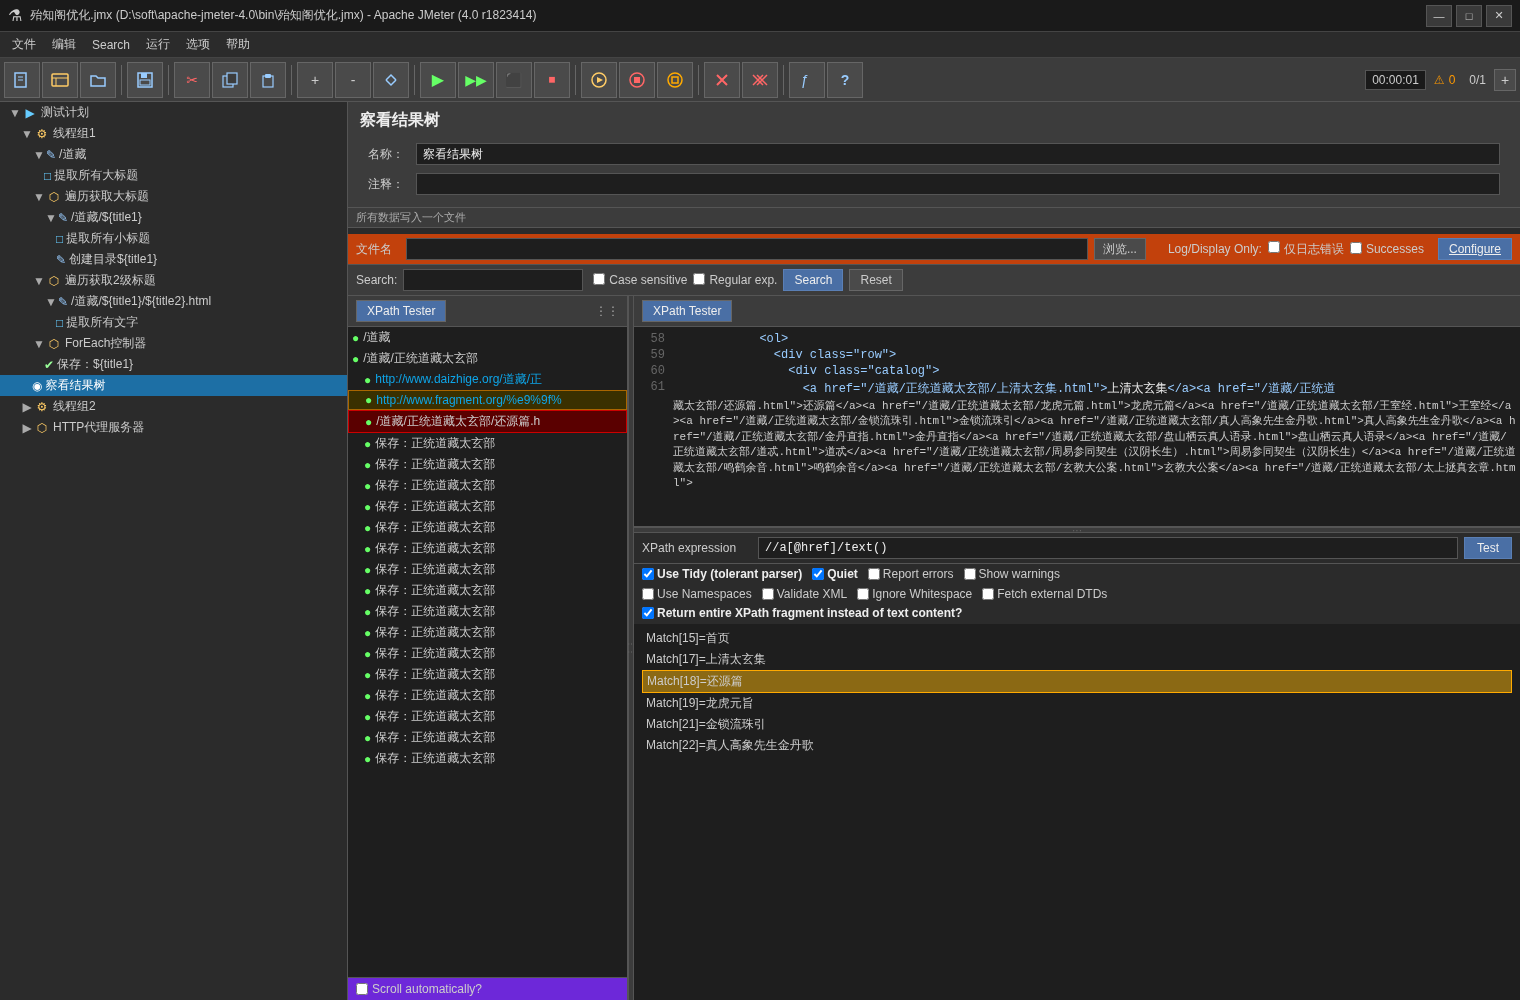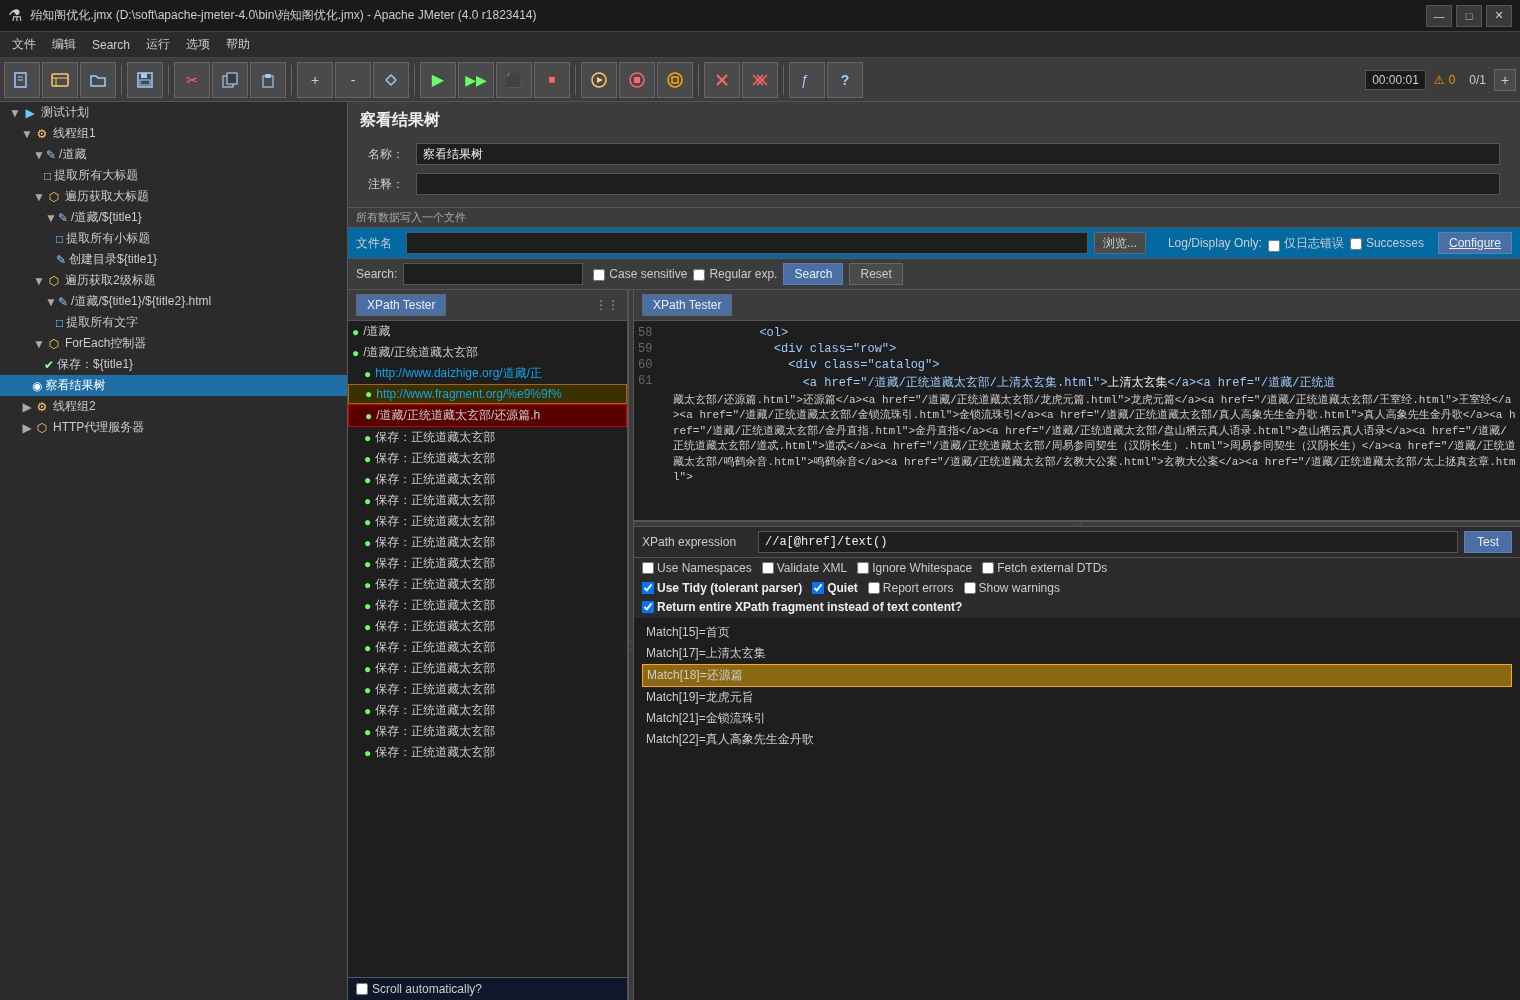--- a/index.html
+++ b/index.html
@@ -47,21 +47,21 @@
     
     
     .form-row { display: flex; align-items: center; padding: 4px 8px; }
     .form-label { color: #ccc; margin-right: 8px; min-width: 40px; }
     .form-input { background: #1e1e1e; border: 1px solid #555; color: #eee; padding: 2px 6px; font-size: 12px; flex: 1; height: 22px; }
     
     
     .file-row { display: flex; align-items: center; padding: 4px 8px; gap: 6px; }
     .file-input { background: #1e1e1e; border: 1px solid #555; color: #eee; padding: 2px 6px; font-size: 12px; flex: 1; height: 22px; }
     .browse-btn { background: #4a4a4a; border: 1px solid #666; color: #ccc; padding: 2px 8px; cursor: pointer; font-size: 12px; height: 22px; }
-    .checkbox-group { display: flex; align-items: flex-end; gap: 4px; }
+    .checkbox-group { display: flex; align-items: flex-start; gap: 4px; }
     .configure-btn { background: #4a6fa5; border: 1px solid #5a7fb5; color: #eee; padding: 2px 10px; cursor: pointer; font-size: 12px; height: 22px; margin-left: auto; }
     
     
     .search-row { display: flex; align-items: center; padding: 4px 8px; gap: 6px; border-bottom: 1px solid #555; }
     .search-label { color: #ccc; font-size: 12px; }
     .search-input { background: #1e1e1e; border: 1px solid #555; color: #eee; padding: 2px 6px; font-size: 12px; width: 180px; height: 22px; }
     .search-btn { background: #4a6fa5; border: 1px solid #5a7fb5; color: #eee; padding: 2px 10px; cursor: pointer; font-size: 12px; height: 22px; }
     .reset-btn { background: #4a4a4a; border: 1px solid #666; color: #ccc; padding: 2px 10px; cursor: pointer; font-size: 12px; height: 22px; }
     
     
@@ -72,28 +72,28 @@
     .xpath-tab-header { background: #3c3c3c; padding: 4px 8px; border-bottom: 1px solid #555; display: flex; align-items: center; gap: 4px; }
     .xpath-tab { background: #2b2b2b; border: 1px solid #666; padding: 3px 10px; color: #ccc; cursor: pointer; font-size: 12px; }
     .xpath-tab.active { background: #4a6fa5; color: #eee; }
     
     .xpath-tree { flex: 1; overflow-y: auto; background: #1e1e1e; }
     .xt-item { display: flex; align-items: center; padding: 2px 4px; cursor: pointer; }
     .xt-green { color: #6f6; margin-right: 4px; }
     .xt-text { font-size: 12px; color: #ccc; white-space: nowrap; overflow: hidden; text-overflow: ellipsis; }
     .xt-url { color: #0ea5e9; }
     
-    .scroll-check { display: flex; align-items: center; gap: 4px; padding: 4px 8px; background: #0f172a; border-top: 1px solid #555; }
+    .scroll-check { display: flex; align-items: center; gap: 4px; padding: 4px 8px; background: #6d28d9; border-top: 1px solid #555; }
     
     
     .xpath-right { flex: 1; display: flex; flex-direction: column; overflow: hidden; }
     
     .code-area { flex: 1; background: #1e1e1e; overflow: auto; padding: 4px; font-family: 'Courier New', monospace; font-size: 12px; color: #ccc; border-bottom: 1px solid #555; }
     .code-line { display: flex; align-items: flex-start; padding: 1px 0; }
-    .line-num { color: #666; min-width: 35px; padding-right: 8px; user-select: none; }
+    .line-num { color: #666; min-width: 35px; text-align: right; padding-right: 8px; user-select: none; }
     .line-content { flex: 1; white-space: pre-wrap; word-break: break-all; }
     .line-content.xml-tag { color: #9cf; }
     
     
     .xpath-expr-row { display: flex; align-items: center; padding: 4px 8px; gap: 6px; border-bottom: 1px solid #555; background: #2b2b2b; }
     .xpath-expr-label { color: #ccc; font-size: 12px; min-width: 110px; }
     .xpath-expr-input { background: #1e1e1e; border: 1px solid #555; color: #eee; padding: 2px 6px; font-size: 12px; flex: 1; height: 22px; font-family: 'Courier New', monospace; }
     .test-btn { background: #4a6fa5; border: 1px solid #5a7fb5; color: #eee; padding: 2px 12px; cursor: pointer; font-size: 12px; height: 22px; }
     
     
@@ -360,21 +360,21 @@
       </div>
 
       <div class="form-row">
         <span class="form-label">注释：</span>
         <input class="form-input" type="text" style="">
       </div>
     </div>
 
     <div style="padding: 2px 8px; color:#aaa; font-size:11px; background:#3c3c3c; border-bottom:1px solid #555;">所有数据写入一个文件</div>
 
-    <div class="file-row" style="background:#0369a1; border-bottom:1px solid #555; padding:4px 8px;">
+    <div class="file-row" style="background:#c2410c; border-bottom:1px solid #555; padding:4px 8px;margin-top:6px;">
       <span style="color:#ccc; font-size:12px; margin-right:8px;">文件名</span>
       <input class="file-input" type="text" style="flex: 1 1 0%;">
       <button class="browse-btn">浏览...</button>
       <span style="color:#ccc; font-size:12px; margin-left:16px;text-align:right;">Log/Display Only:</span>
       <label class="checkbox-group">
         <input type="checkbox" style="">
         <span>仅日志错误</span>
       </label>
       <label class="checkbox-group">
         <input type="checkbox" style="">
@@ -544,54 +544,54 @@
           <span>···</span>
         </div>
 
         <div class="xpath-expr-row">
           <span class="xpath-expr-label">XPath expression</span>
           <input class="xpath-expr-input" type="text" value="//a[@href]/text()" style="">
           <button class="test-btn">Test</button>
         </div>
 
         <div class="options-row">
+          <label class="opt-check bold">
+            <input type="checkbox" checked="" style="">
+            <span>Use Tidy (tolerant parser)</span>
+          </label>
+          <label class="opt-check bold">
+            <input type="checkbox" checked="" style="">
+            <span>Quiet</span>
+          </label>
+          <label class="opt-check">
+            <input type="checkbox" style="">
+            <span>Report errors</span>
+          </label>
+          <label class="opt-check">
+            <input type="checkbox" style="">
+            <span>Show warnings</span>
+          </label>
+        </div>
+
+        <div class="options-row">
           <label class="opt-check">
             <input type="checkbox" style="">
             <span>Use Namespaces</span>
           </label>
           <label class="opt-check">
             <input type="checkbox" style="">
             <span>Validate XML</span>
           </label>
           <label class="opt-check">
             <input type="checkbox" style="">
             <span>Ignore Whitespace</span>
           </label>
           <label class="opt-check">
             <input type="checkbox" style="">
             <span>Fetch external DTDs</span>
-          </label>
-        </div>
-
-        <div class="options-row">
-          <label class="opt-check bold">
-            <input type="checkbox" checked="" style="">
-            <span>Use Tidy (tolerant parser)</span>
-          </label>
-          <label class="opt-check bold">
-            <input type="checkbox" checked="" style="">
-            <span>Quiet</span>
-          </label>
-          <label class="opt-check">
-            <input type="checkbox" style="">
-            <span>Report errors</span>
-          </label>
-          <label class="opt-check">
-            <input type="checkbox" style="">
-            <span>Show warnings</span>
           </label>
         </div>
 
         <div class="options-row" style="padding:2px 8px 4px;">
           <label class="opt-check bold" style="justify-content:flex-end;">
             <input type="checkbox" checked="" style="">
             <span>Return entire XPath fragment instead of text content?</span>
           </label>
         </div>
 

